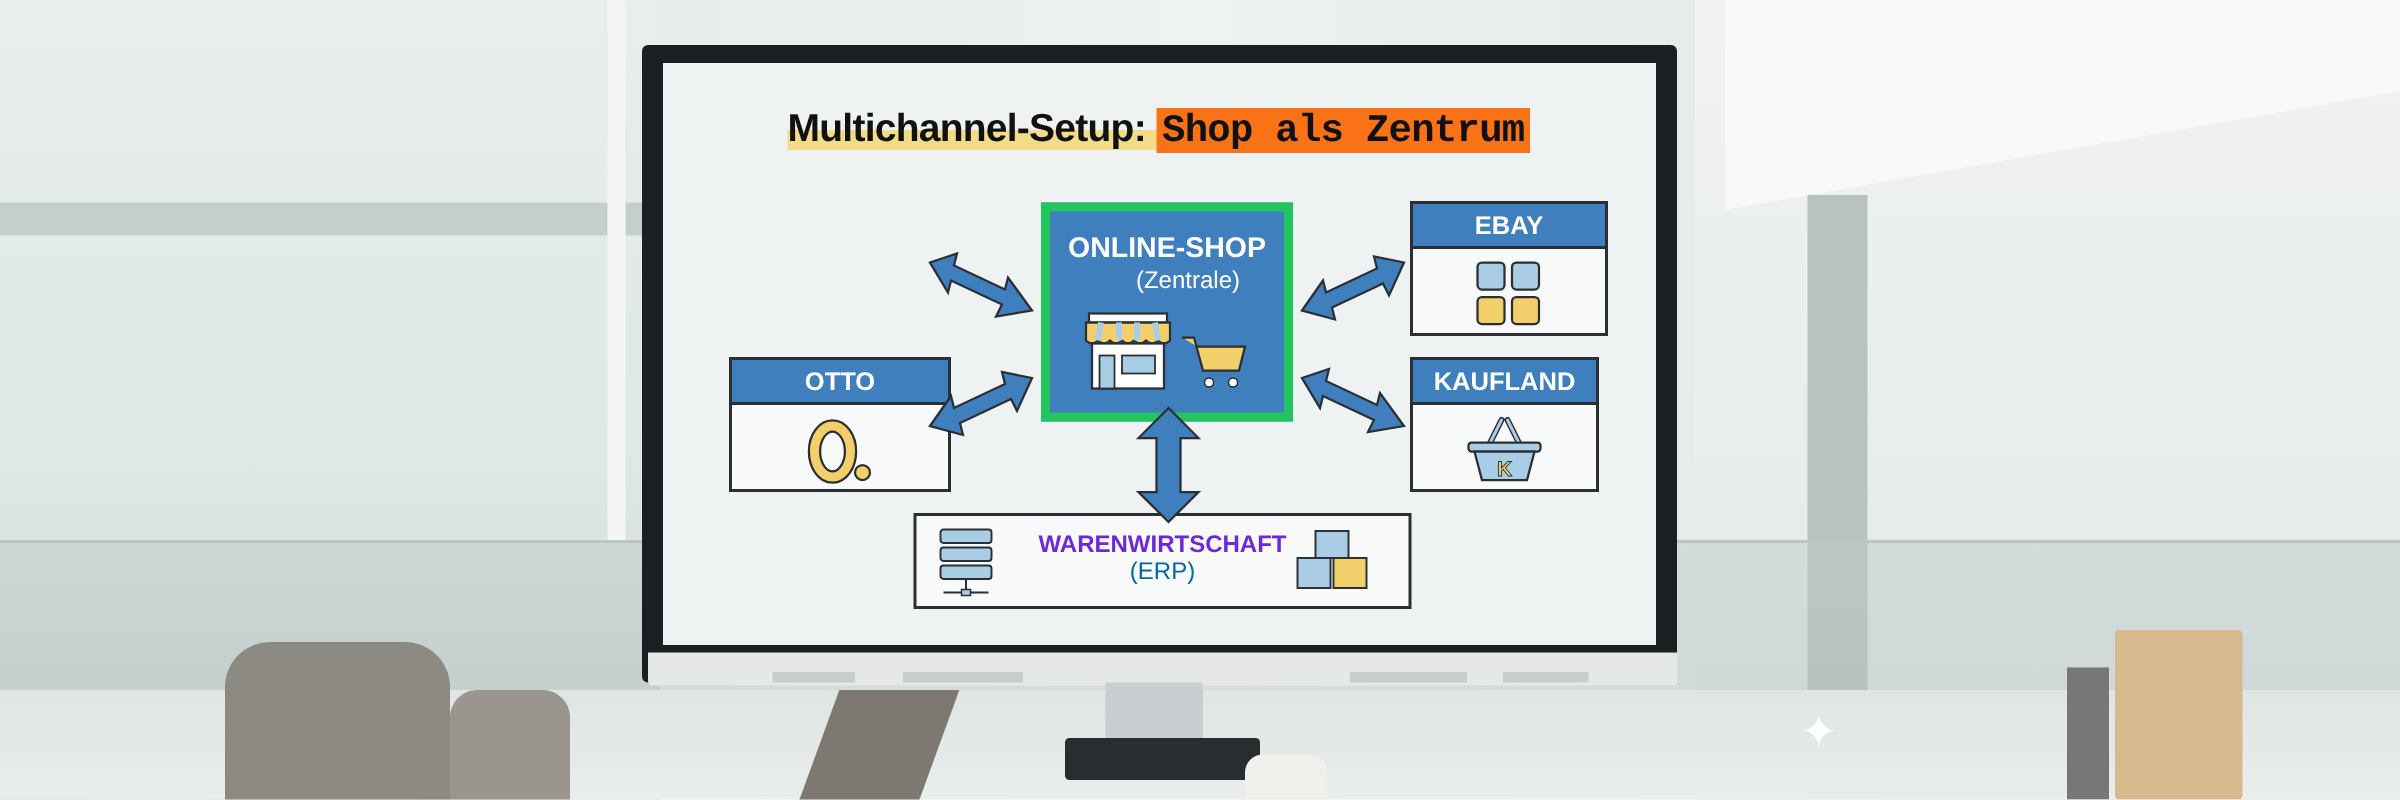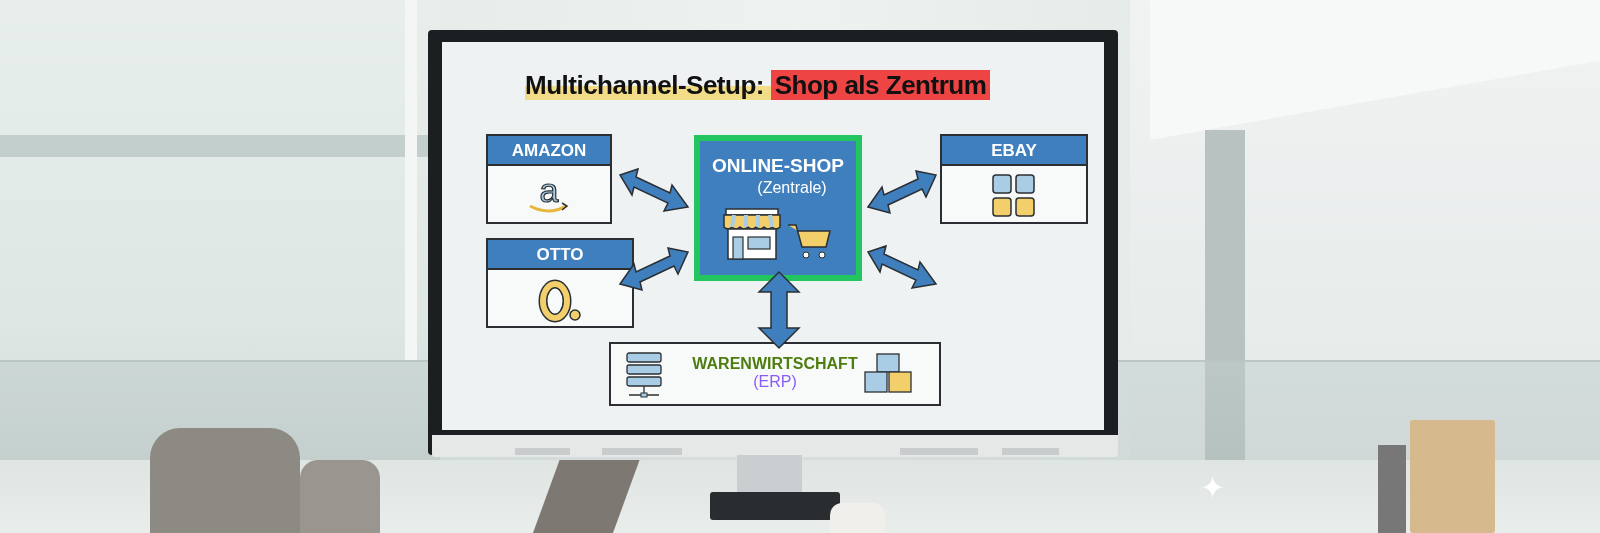--- a/index.html
+++ b/index.html
@@ -42,36 +42,36 @@
     .speaker { position: absolute; top: 448px; height: 7px; background: #c9cccc; }
     .stand { position: absolute; left: 737px; top: 455px; width: 65px; height: 45px; background: #c9cfd0; }
     .base { position: absolute; left: 710px; top: 492px; width: 130px; height: 28px; background: #2a2d30; border-radius: 3px; }
     .cup { position: absolute; left: 830px; top: 503px; width: 55px; height: 30px; background: #f1efeb; border-radius: 12px 12px 0 0; }
 
     .screen { position: absolute; left: 442px; top: 42px; width: 662px; height: 388px;
       background: #eef2f3; }
     .title-wrap { position: absolute; left: 40px; top: 28px; }
     .title { font-family: "Liberation Sans", sans-serif; font-weight: bold; font-size: 26px; color: #111;
       letter-spacing: -0.5px; }
-    .title .hl { background: #ef4444; padding: 0 4px; }
+    .title .hl { background: #f97316; padding: 0 4px; font-family: Liberation Mono, monospace; }
 
     .card { position: absolute; background: #f8fafa; border: 2px solid #2b2f33; }
     .card .head { background: #3f7fbd; color: #fff; font-weight: bold; font-size: 17px; text-align: center;
       height: 30px; line-height: 30px; border-bottom: 2px solid #2b2f33; }
     .card .icon { position: absolute; left: 0; right: 0; top: 34px; bottom: 0; display: flex; align-items: center; justify-content: center; }
 
     .center { position: absolute; left: 252px; top: 93px; width: 168px; height: 146px;
       background: #3f7fbd; border: 6px solid #22c55e; color: #fff; text-align: center; }
     .center .t1 { font-weight: bold; font-size: 19px; margin-top: 14px; }
     .center .t2 { font-size: 16px; margin-top: 2px; padding-left: 28px; }
 
     .erp { position: absolute; left: 167px; top: 300px; width: 332px; height: 64px;
       background: #f8fafa; border: 2px solid #2b2f33; text-align: center; }
-    .erp .t1 { font-weight: bold; font-size: 16px; color: #4d7c0f; margin-top: 11px; }
-    .erp .t2 { font-size: 16px; color: #8b5cf6; }
+    .erp .t1 { font-weight: bold; font-size: 16px; color: #6d28d9; margin-top: 11px; }
+    .erp .t2 { font-size: 16px; color: #0369a1; }
     .erp .lic { position: absolute; left: 14px; top: 7px; }
     .erp .ric { position: absolute; right: 22px; top: 6px; }
 
     .arrow { position: absolute; }
   </style>
 </head>
 <body>
 
 <div class="room">
   <div class="wall-left"></div>
@@ -97,54 +97,56 @@
   <div class="stand"></div>
   <div class="base"></div>
   <div class="laptop"></div>
   <div class="cup"></div>
 
   <div class="screen">
     <div class="title-wrap">
       <span class="title"><span style="background:linear-gradient(180deg,transparent 55%,#f3dc86 55%);margin-left:43px;">Multichannel-Setup: </span><span class="hl">Shop als Zentrum</span></span>
     </div>
 
-    <div class="card" style="left:44px;top:92px;width:126px;height:90px">
-      <div class="head">AMAZON</div>
-      <div class="icon">
-        <svg width="50" height="48" viewBox="0 0 50 48">
-          <text x="25" y="30" text-anchor="middle" font-family="Liberation Sans, sans-serif" font-size="34" fill="#a9cde4" stroke="#2b2f33" stroke-width="1.2">a</text>
-          <path d="M6 34 Q25 44 42 34" stroke="#e8b63a" stroke-width="3" fill="none"></path>
-          <path d="M38 31 L43 34 L38 38" stroke="#2b2f33" stroke-width="1.5" fill="none"></path>
-        </svg>
-      </div>
-    </div>
 
     <div class="card" style="left:44px;top:196px;width:148px;height:90px">
       <div class="head">OTTO</div>
       <div class="icon">
         <svg width="50" height="46" viewBox="0 0 50 46">
           <ellipse cx="20" cy="24" rx="12" ry="17" fill="none" stroke="#2b2f33" stroke-width="9"></ellipse>
           <ellipse cx="20" cy="24" rx="12" ry="17" fill="none" stroke="#f2cf6a" stroke-width="6"></ellipse>
           <circle cx="40" cy="38" r="5" fill="#f2cf6a" stroke="#2b2f33" stroke-width="1.5"></circle>
         </svg>
       </div>
     </div>
 
-    <div class="card" style="left:498px;top:92px;width:148px;height:90px">
+    <div class="card" style="left:498px;top:92px;width:132px;height:90px">
       <div class="head">EBAY</div>
       <div class="icon">
         <svg width="46" height="46" viewBox="0 0 46 46">
           <rect x="2" y="2" width="18" height="18" rx="3" fill="#a9cde4" stroke="#2b2f33" stroke-width="1.5"></rect>
           <rect x="25" y="2" width="18" height="18" rx="3" fill="#a9cde4" stroke="#2b2f33" stroke-width="1.5"></rect>
           <rect x="2" y="25" width="18" height="18" rx="3" fill="#f2cf6a" stroke="#2b2f33" stroke-width="1.5"></rect>
           <rect x="25" y="25" width="18" height="18" rx="3" fill="#f2cf6a" stroke="#2b2f33" stroke-width="1.5"></rect>
         </svg>
       </div>
     </div>
 
+    <div class="card" style="left:498px;top:196px;width:126px;height:90px">
+      <div class="head">KAUFLAND</div>
+      <div class="icon">
+        <svg width="56" height="48" viewBox="0 0 56 48">
+          <path d="M18 20 L26 4 M38 20 L30 4" stroke="#2b2f33" stroke-width="4" stroke-linecap="round"></path>
+          <path d="M18 20 L26 4 M38 20 L30 4" stroke="#a9cde4" stroke-width="2" stroke-linecap="round"></path>
+          <rect x="4" y="19" width="48" height="6" rx="2" fill="#a9cde4" stroke="#2b2f33" stroke-width="1.5"></rect>
+          <path d="M8 25 L48 25 L43 44 L13 44 Z" fill="#a9cde4" stroke="#2b2f33" stroke-width="1.5"></path>
+          <text x="28" y="41" text-anchor="middle" font-family="Liberation Sans, sans-serif" font-weight="bold" font-size="14" fill="#f2cf6a" stroke="#2b2f33" stroke-width="0.6">K</text>
+        </svg>
+      </div>
+    </div>
 
     <div class="center">
       <div class="t1">ONLINE-SHOP</div>
       <div class="t2">(Zentrale)</div>
       <div style="margin-top:8px;">
         <svg width="120" height="60" viewBox="0 0 120 60">
           <rect x="8" y="4" width="52" height="6" fill="#fff" stroke="#2b2f33" stroke-width="1.5"></rect>
           <path d="M6 10 L62 10 L62 22 Q58 26 54 22 Q50 26 46 22 Q42 26 38 22 Q34 26 30 22 Q26 26 22 22 Q18 26 14 22 Q10 26 6 22 Z" fill="#f2cf6a" stroke="#2b2f33" stroke-width="1.5"></path>
           <path d="M16 10 L14 22 M28 10 L28 22 M40 10 L40 22 M52 10 L54 22" stroke="#a9cde4" stroke-width="4"></path>
           <rect x="10" y="24" width="48" height="30" fill="#fff" stroke="#2b2f33" stroke-width="1.5"></rect>

